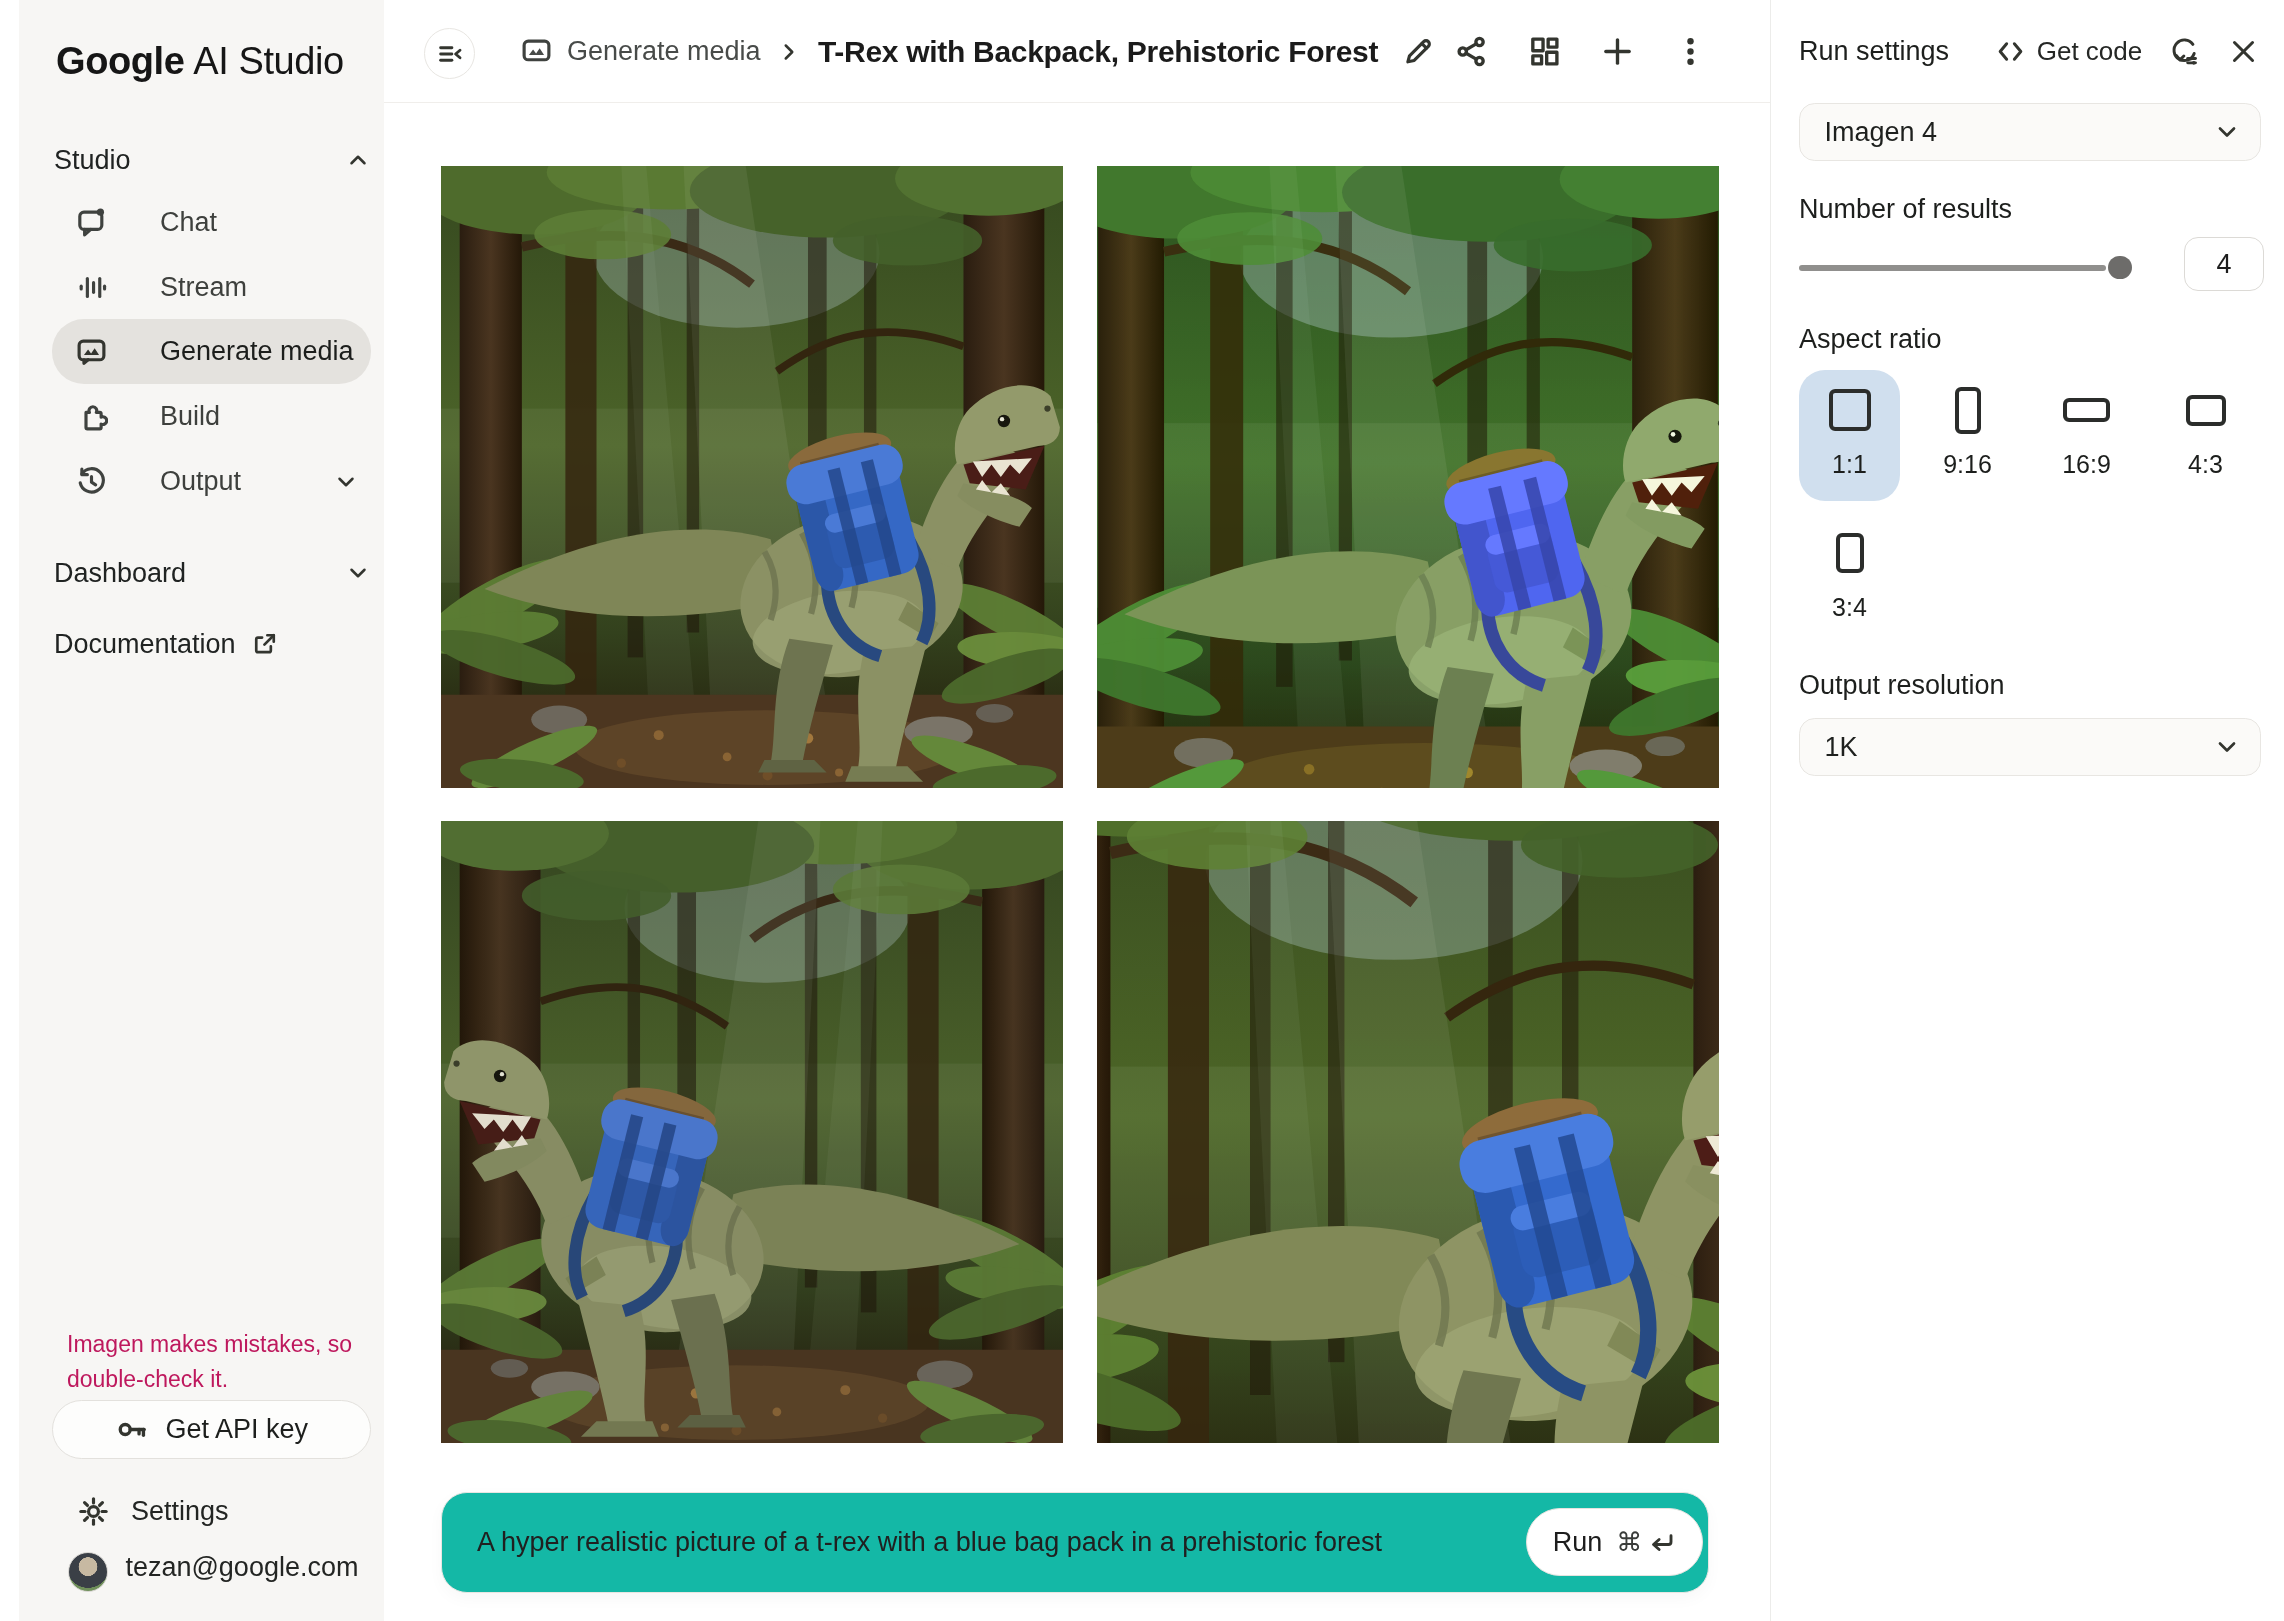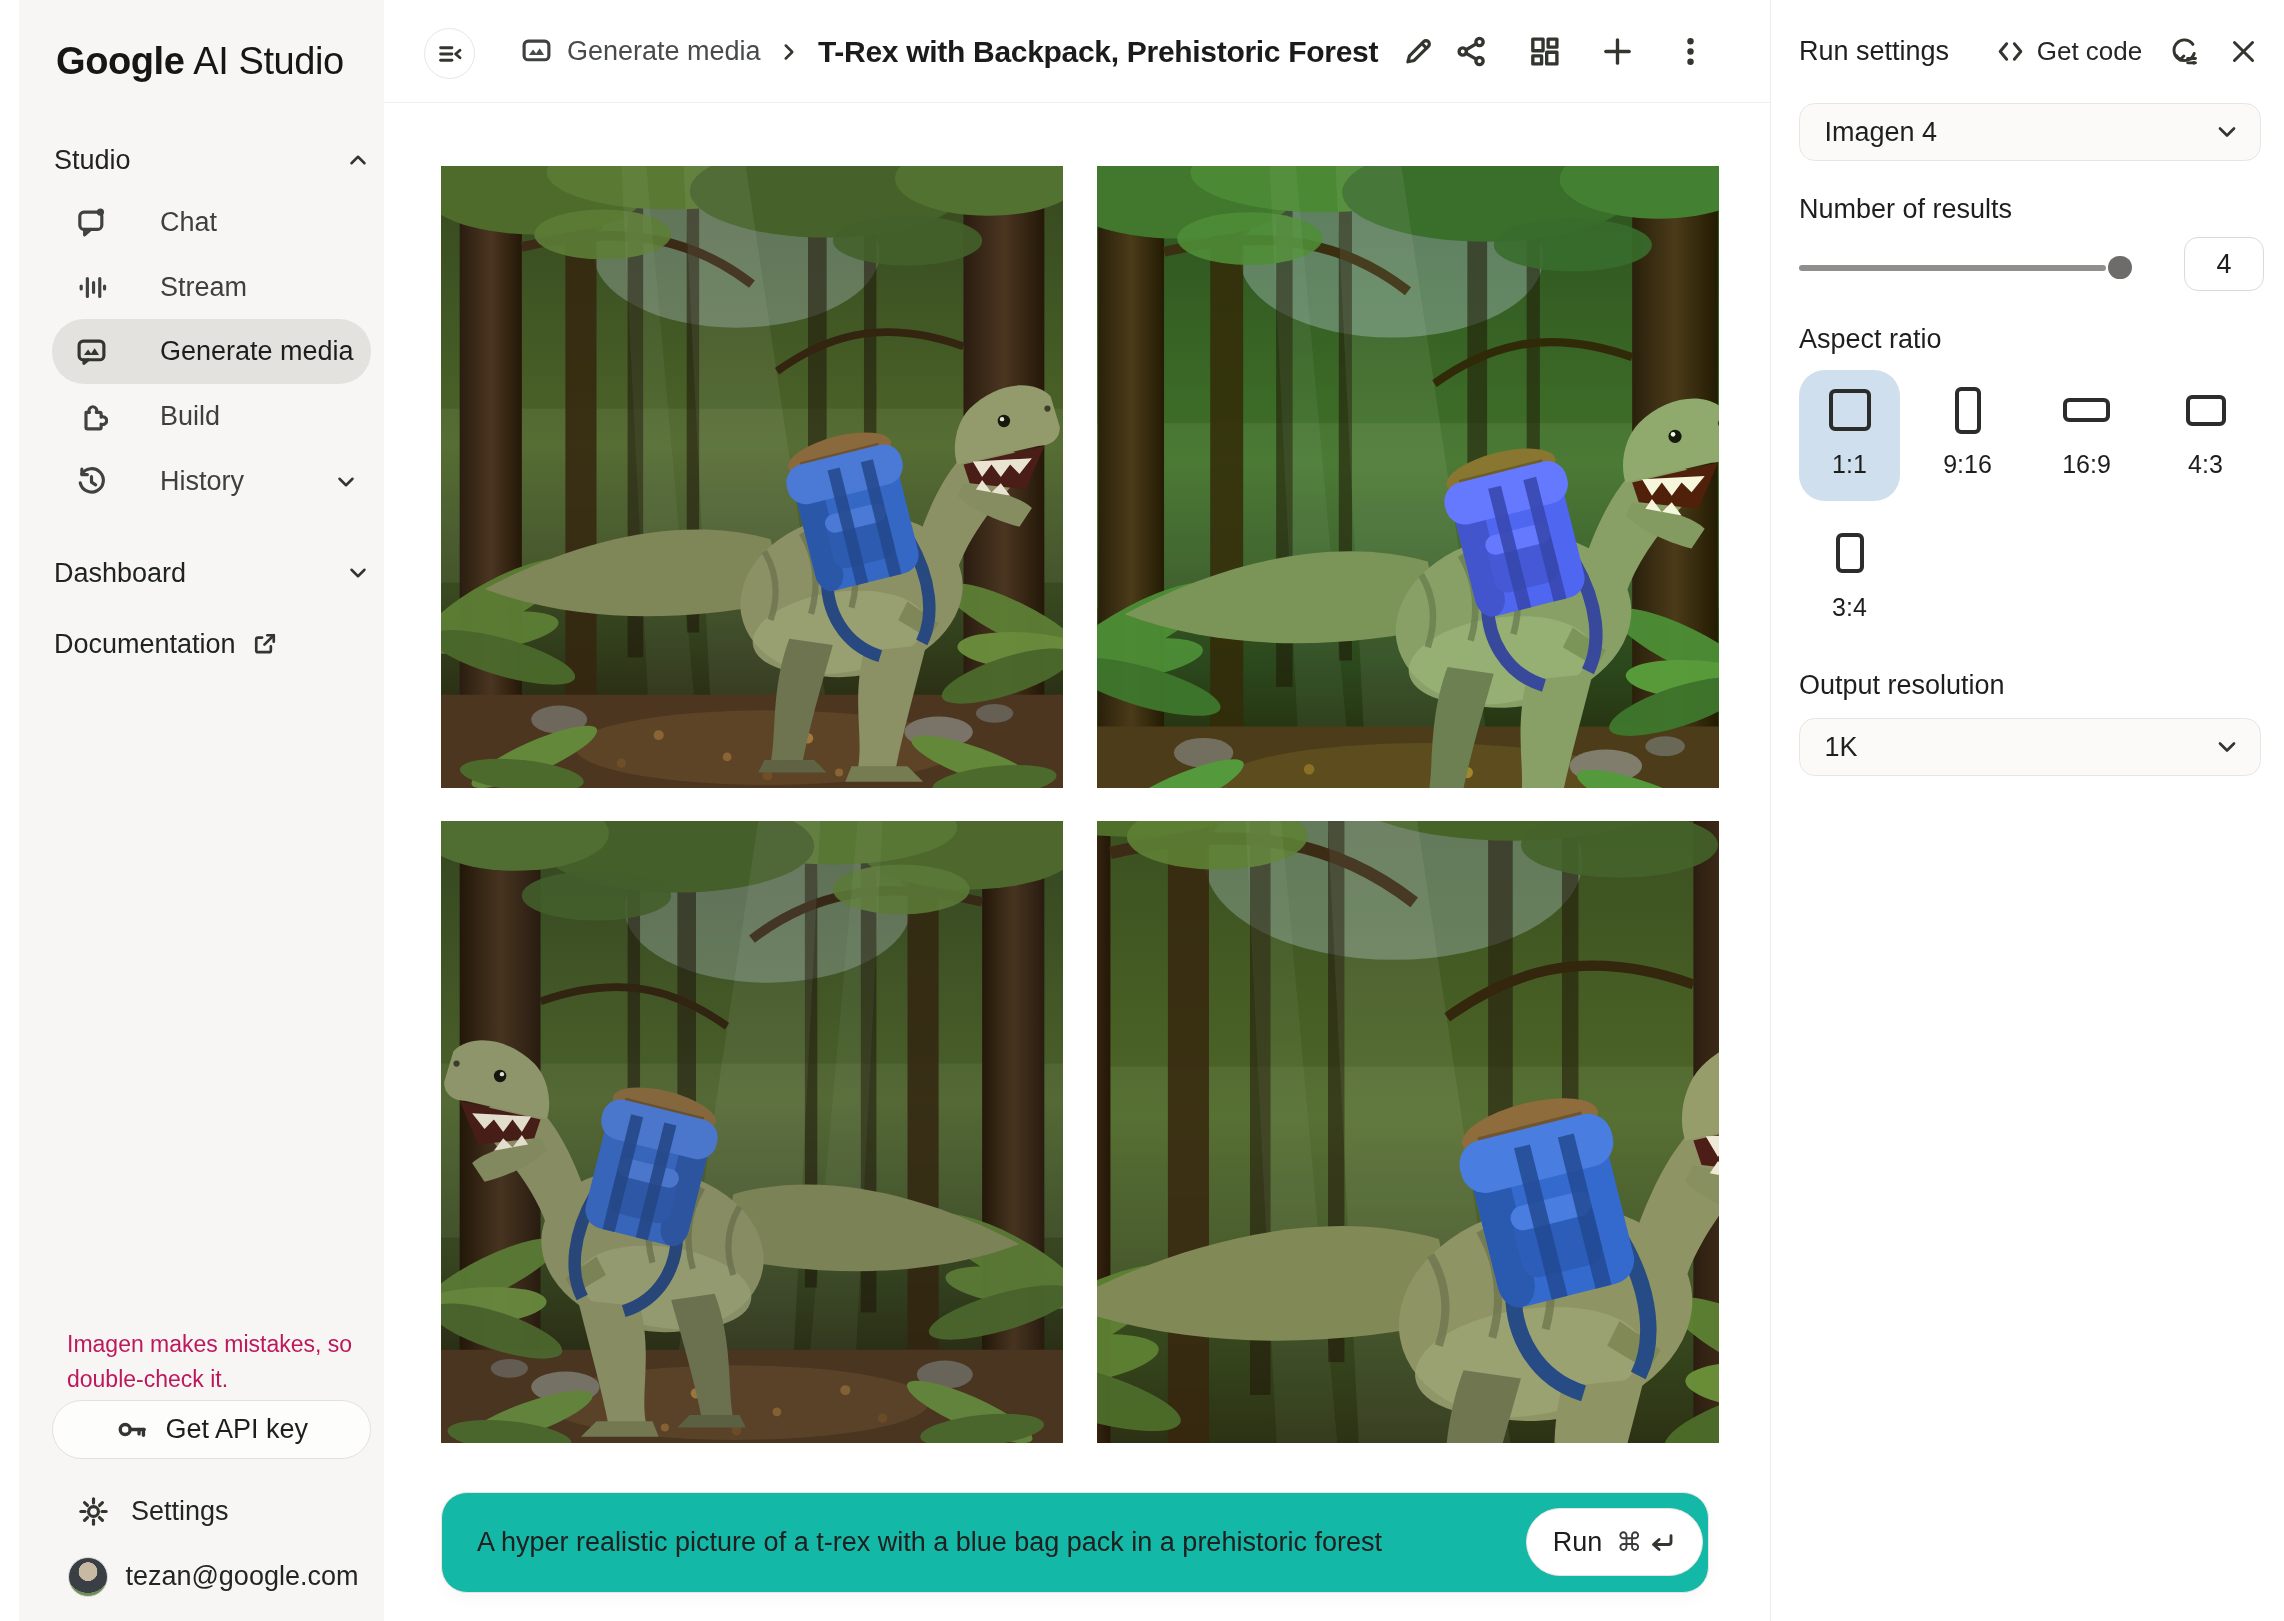--- a/index.html
+++ b/index.html
@@ -16,21 +16,21 @@
   .nav-row { position:absolute; left:33px; right:31px; height:65px; border-radius:32px; display:flex; align-items:center; font-size:27px; color:#3e403d;gap:33px; }
   .nav-row .ic { width:33px; height:33px; margin-left:23px; margin-right:19px; flex:0 0 auto; }
   .nav-row.active { background:#e4e2de; color:#1c1e1c; font-weight:500; }
   .nav-row .trail { margin-left:auto; margin-right:12.2px; width:26px; height:26px; }
   .doc-ext { width:28px; height:28px; margin-left:15.7px; }
   .disclaimer { position:absolute; left:48px; top:1327px; width:296px; font-size:23px; line-height:35px; color:#be185d; }
   .api-btn { position:absolute; left:33px; top:1400px; width:319px; height:59px; border-radius:30px; background:#fdfdfc; border:1.7px solid #e3e1dd; display:flex; align-items:center; justify-content:center; gap:15.7px; font-size:27px; color:#1d1f1d; }
   .api-btn .ic { width:35px; height:35px; }
   .settings-row { position:absolute; left:58px; top:1487px; height:49px; display:flex; align-items:center; gap:21px; font-size:27px; color:#232523; }
   .settings-row .ic { width:33px; height:33px; }
-  .account-row { position:absolute; left:49px; top:1552px; height:49px; display:flex; align-items:center; gap:17.4px; font-size:27px; color:#232523; }
+  .account-row { position:absolute; left:49px; top:1552px; height:49px; display:flex; align-items:flex-start; gap:17.4px; font-size:27px; color:#232523; }
   .avatar { width:40px; height:40px; border-radius:50%; background:radial-gradient(circle at 50% 36%, #c7b9a2 0 30%, #3a3f46 31% 68%, #6f8f5a 69%); border:0.9px solid #d8d6d2; }
 
   
   .main { position:absolute; left:384px; top:0; width:1386px; height:1621px; background:#fff; }
   .main-header { position:absolute; left:0; top:0; width:100%; height:103px; border-bottom:0.9px solid #f0eeeb; background:#fff; display:flex; align-items:center; }
   .collapse-btn { position:absolute; left:40px; top:28px; width:51px; height:51px; border-radius:50%; background:#fff; border:1.7px solid #e8e6e2; display:flex; align-items:center; justify-content:center; }
   .collapse-btn .ic { width:30px; height:30px; }
   .breadcrumb { position:absolute; left:136px; top:0; height:103px; display:flex; align-items:center; gap:15.7px; }
   .crumb-root { display:flex; align-items:center; gap:14px; font-size:27px; color:#484b49; }
   .crumb-root .ic { width:33px; height:33px; }
@@ -265,21 +265,21 @@
       </svg>
       <span>Build</span>
     </div>
 
     <div class="nav-row" style="top:449px">
       <svg class="ic" viewBox="0 0 24 24">
         <path class="ico-stroke" d="M5,6.5 A8.5,8.5 0 1 1 3.8,13"></path>
         <path class="ico-stroke" d="M5,3 v4 h4"></path>
         <path class="ico-stroke" d="M12,8.5 v4 l3,2"></path>
       </svg>
-      <span>History</span>
+      <span>Output</span>
       <svg class="trail" viewBox="0 0 24 24">
           <path class="ico-dark" d="M6,9 L12,15 L18,9"></path>
         </svg>
     </div>
 
     <div class="section-row" style="top:551px">
       <span>Dashboard</span>
       <svg class="trail" width="26" height="26" viewBox="0 0 24 24">
           <path class="ico-dark" d="M6,9 L12,15 L18,9"></path>
         </svg>

